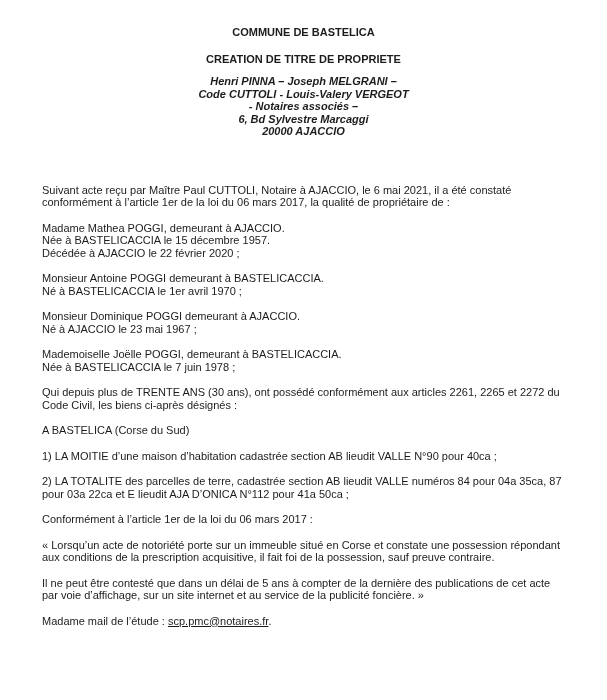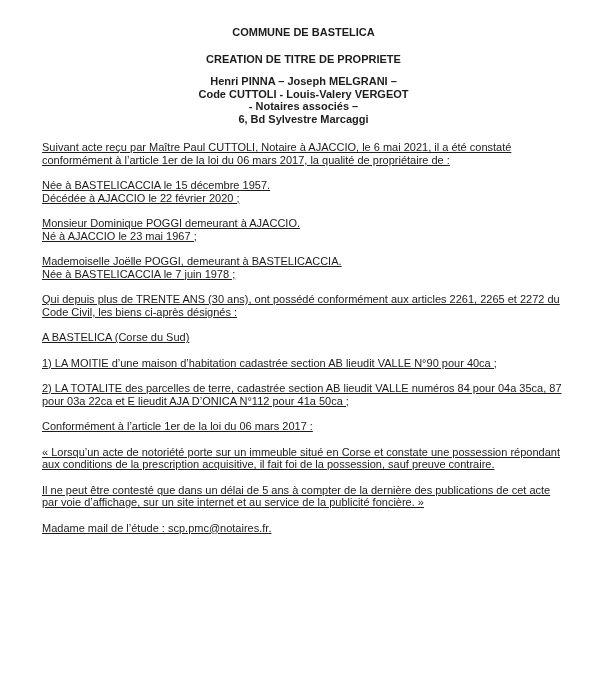--- a/index.html
+++ b/index.html
@@ -27,24 +27,24 @@
     font-weight: bold;
   }
   .doc-header .commune {
     margin-bottom: 14px;
   }
   .doc-header .doc-title {
     margin-bottom: 10px;
   }
   .office-line {
     line-height: 12.5px;
+    font-style: italic;
   }
   .doc-body {
-    margin-top: 16px;
-    text-decoration: underline;
+    margin-top: 46px;
   }
   .para {
     margin: 0 0 13px 0;
   }
   .para .line {
     display: block;
   }
   .email-link {
     text-decoration: underline;
     color: inherit;
@@ -57,33 +57,39 @@
 <div class="page">
 
   <div class="doc-header">
     <div class="commune">COMMUNE DE BASTELICA</div>
     <div class="doc-title">CREATION DE TITRE DE PROPRIETE</div>
     <div class="office-block">
       <div class="office-line">Henri PINNA – Joseph MELGRANI –</div>
       <div class="office-line">Code CUTTOLI - Louis-Valery VERGEOT</div>
       <div class="office-line">- Notaires associés –</div>
       <div class="office-line">6, Bd Sylvestre Marcaggi</div>
+      <div class="office-line">20000 AJACCIO</div>
     </div>
   </div>
 
   <div class="doc-body">
 
     <p class="para">Suivant acte reçu par Maître Paul CUTTOLI, Notaire à AJACCIO, le 6 mai 2021, il a été constaté conformément à l’article 1er de la loi du 06 mars 2017, la qualité de propriétaire de :</p>
 
     <p class="para">
+      <span class="line">Madame Mathea POGGI, demeurant à AJACCIO.</span>
       <span class="line">Née à BASTELICACCIA le 15 décembre 1957.</span>
       <span class="line">Décédée à AJACCIO le 22 février 2020 ;</span>
     </p>
 
 
+    <p class="para">
+      <span class="line">Monsieur Antoine POGGI demeurant à BASTELICACCIA.</span>
+      <span class="line">Né à BASTELICACCIA le 1er avril 1970 ;</span>
+    </p>
 
     <p class="para">
       <span class="line">Monsieur Dominique POGGI demeurant à AJACCIO.</span>
       <span class="line">Né à AJACCIO le 23 mai 1967 ;</span>
     </p>
 
     <p class="para">
       <span class="line">Mademoiselle Joëlle POGGI, demeurant à BASTELICACCIA.</span>
       <span class="line">Née à BASTELICACCIA le 7 juin 1978 ;</span>
     </p>

